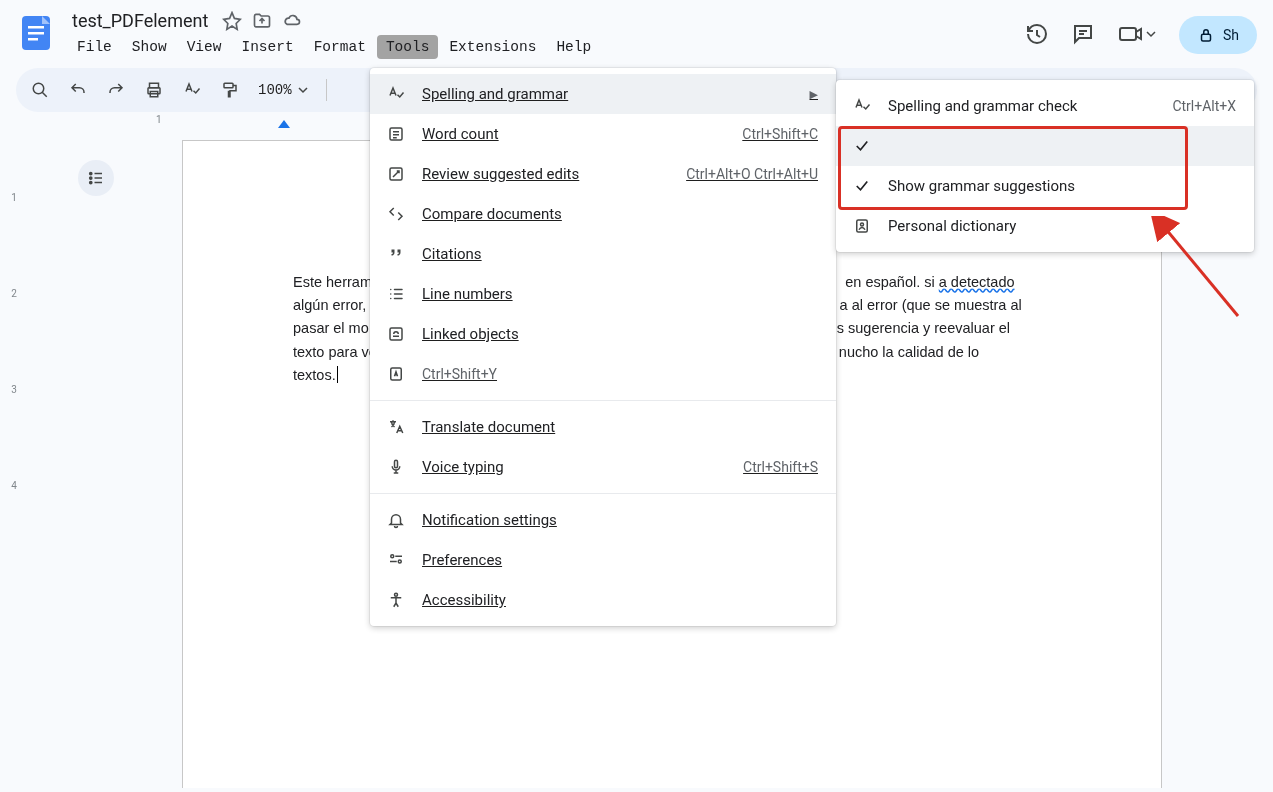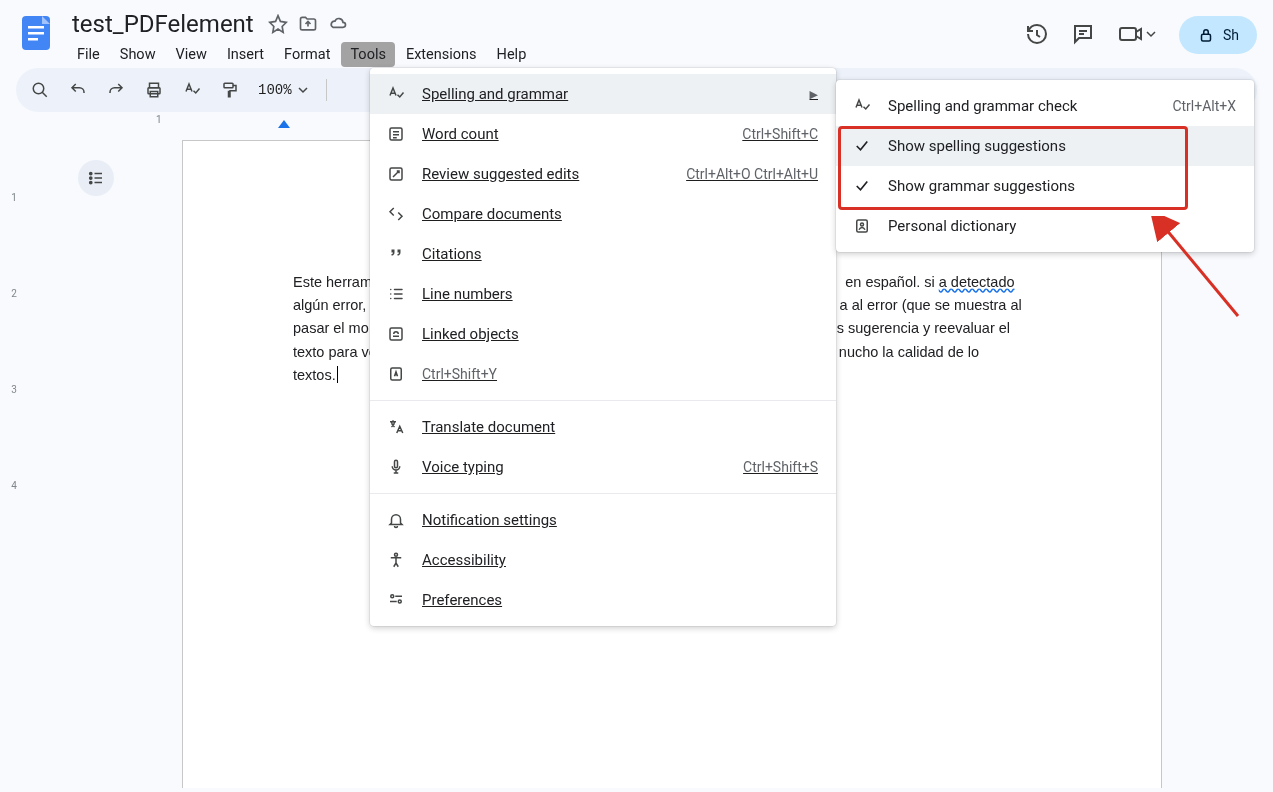--- a/index.html
+++ b/index.html
@@ -1,23 +1,23 @@
 <!DOCTYPE html>
 <html><head>
 <meta charset="utf-8">
 <style>
   * { box-sizing: border-box; }
   html, body { margin:0; padding:0; width:1273px; height:792px; font-family:"Google Sans", Roboto, Arial, sans-serif; background:#f8fafd; overflow:hidden; color:#1f1f1f; }
   .header { display:flex; align-items:flex-start; padding:8px 16px 0 16px; gap:12px; height:68px; }
   .doc-icon { width:40px; height:40px; margin-top:4px; }
   .title-area { flex:1; }
   .title-row { display:flex; align-items:center; gap:10px; }
-  .doc-title { font-size:24px; color:#202124; padding:2px 4px; }
+  .doc-title { font-size:18px; color:#202124; padding:2px 4px; }
   .title-icon { width:20px; height:20px; color:#5f6368; cursor:pointer; display:flex; align-items:center; justify-content:center; }
-  .menubar { display:flex; gap:2px; margin-top:2px; }
+  .menubar { display:flex; gap:2px; margin-top:2px;font-family:Liberation Mono, monospace; }
   .menu-item { font-size:14.5px; color:#202124; padding:4px 9px; border-radius:4px; cursor:pointer; }
   .menu-item.active { background:#a3a3a3; }
   .right-icons { display:flex; align-items:center; gap:22px; margin-top:6px; }
   .rt-icon { width:24px; height:24px; color:#444746; cursor:pointer; display:flex; align-items:center; justify-content:center; }
   .share-btn { background:#c2e7ff; border-radius:40px; padding:10px 18px; display:flex; align-items:center; gap:8px; font-size:14px; color:#001d35; cursor:pointer; margin-top:2px; }
   .toolbar { margin:0 16px; height:44px; background:#edf2fa; border-radius:24px; display:flex; align-items:center; padding:0 14px; gap:18px; }
   .tb-icon { width:20px; height:20px; color:#444746; cursor:pointer; display:flex; align-items:center; justify-content:center; }
   .tb-sep { width:1px; height:22px; background:#c7c7c7; }
   .zoom { display:flex; align-items:center; gap:6px; font-size:14px; color:#1f1f1f;font-family:Liberation Mono, monospace; }
   .workspace { position:relative; display:flex; height:calc(792px - 68px - 44px - 4px); }
@@ -296,57 +296,56 @@
     <span class="ico">
         <svg width="18" height="18" viewBox="0 0 24 24" fill="none" stroke="#444746" stroke-width="2">
           <path d="M6 16V11a6 6 0 0112 0v5l2 2H4zM10 20a2 2 0 004 0"></path>
         </svg>
       </span>
     <span class="lbl">Notification settings</span>
   </div>
   <div class="dd-item">
     <span class="ico">
         <svg width="18" height="18" viewBox="0 0 24 24" fill="none" stroke="#444746" stroke-width="2">
-          <circle cx="12" cy="5" r="2"></circle>
-          <path d="M5 9h14M12 9v7M9 21l3-5 3 5"></path>
-        </svg>
-      </span>
-    <span class="lbl">Accessibility</span>
-  </div>
-  <div class="dd-item">
-    <span class="ico">
-        <svg width="18" height="18" viewBox="0 0 24 24" fill="none" stroke="#444746" stroke-width="2">
           <circle cx="7" cy="7" r="2"></circle>
           <path d="M11 7h9"></path>
           <circle cx="17" cy="14" r="2"></circle>
           <path d="M4 14h9"></path>
         </svg>
       </span>
     <span class="lbl">Preferences</span>
   </div>
+  <div class="dd-item">
+    <span class="ico">
+        <svg width="18" height="18" viewBox="0 0 24 24" fill="none" stroke="#444746" stroke-width="2">
+          <circle cx="12" cy="5" r="2"></circle>
+          <path d="M5 9h14M12 9v7M9 21l3-5 3 5"></path>
+        </svg>
+      </span>
+    <span class="lbl">Accessibility</span>
+  </div>
 </div>
 
 <div class="dropdown sub-dd">
   <div class="dd-item">
     <span class="ico">
         <svg width="18" height="18" viewBox="0 0 24 24" fill="none" stroke="#444746" stroke-width="2">
           <path d="M4 14L8 4l4 10M5.5 11h5"></path>
           <path d="M14 13l3 3 5-6"></path>
         </svg>
       </span>
     <span class="lbl">Spelling and grammar check</span>
     <span class="shortcut">Ctrl+Alt+X</span>
   </div>
   <div class="dd-item highlight">
     <span class="ico">
         <svg width="18" height="18" viewBox="0 0 24 24" fill="none" stroke="#202124" stroke-width="2.2">
           <path d="M5 12l5 5 9-11"></path>
         </svg>
       </span>
-    <span class="lbl">Show spelling suggestions</span>
   </div>
   <div class="dd-item">
     <span class="ico">
         <svg width="18" height="18" viewBox="0 0 24 24" fill="none" stroke="#202124" stroke-width="2.2">
           <path d="M5 12l5 5 9-11"></path>
         </svg>
       </span>
     <span class="lbl">Show grammar suggestions</span>
   </div>
   <div class="dd-item">

